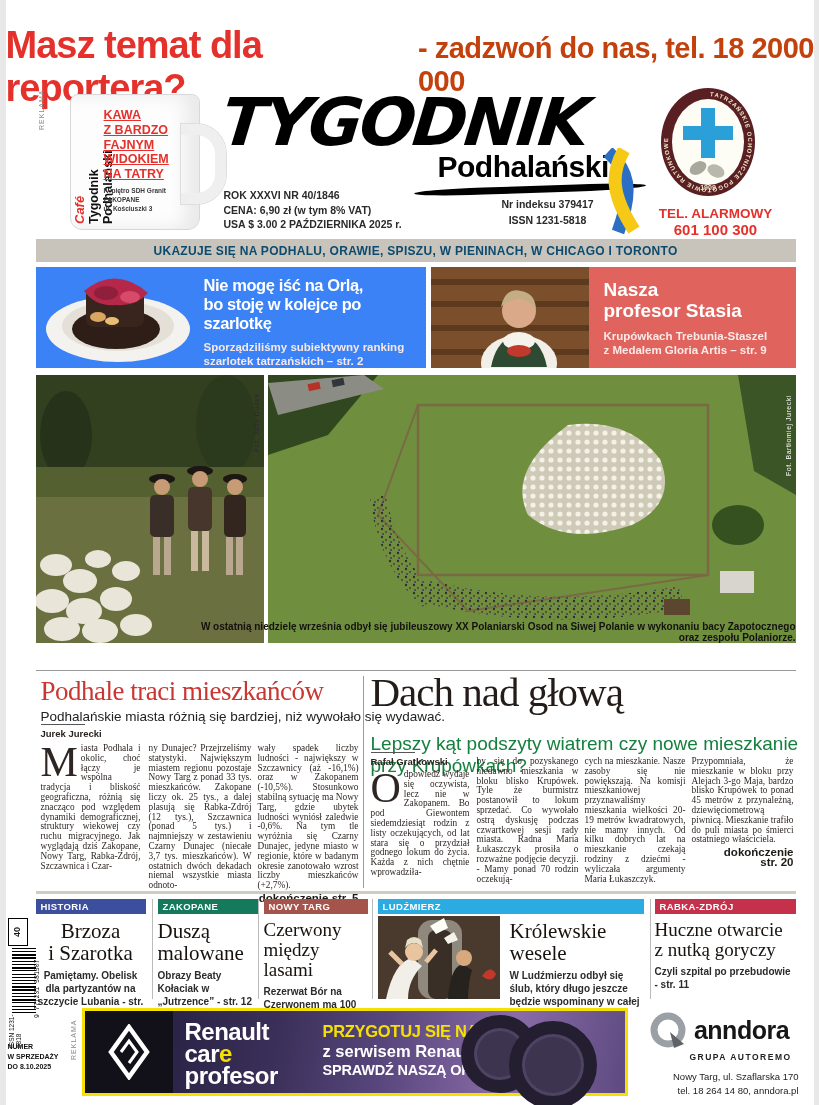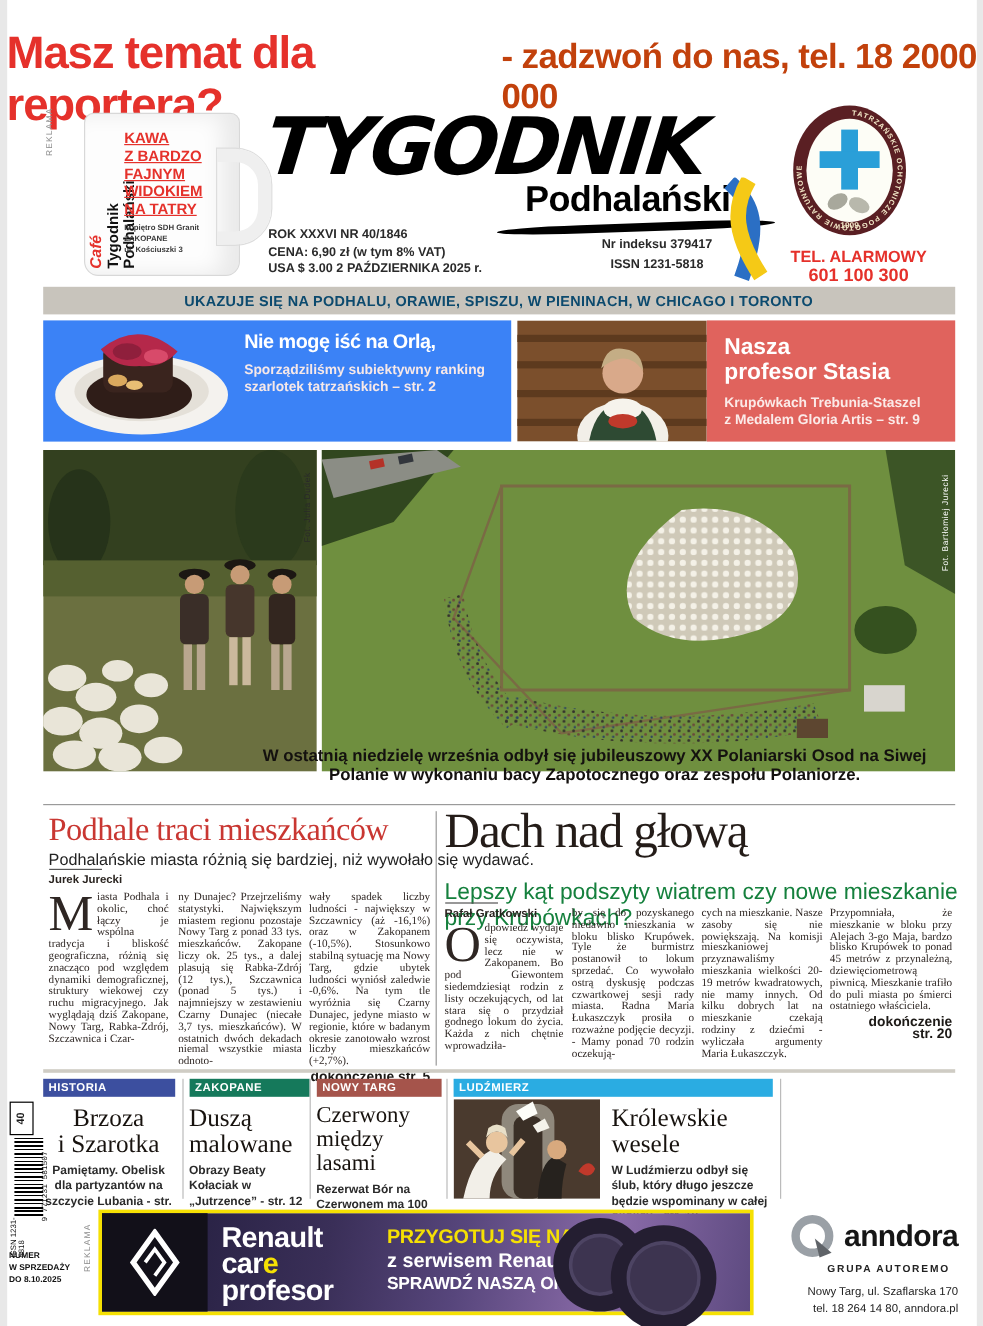--- a/index.html
+++ b/index.html
@@ -41,21 +41,21 @@
   .tease1 .s{margin-top:7px;font-size:11.5px;line-height:1.25;color:#f6e8e8;font-weight:bold;}
   .tease2-photo{left:425px;top:267px;width:158px;height:101px;}
   .tease2{left:583px;top:267px;width:207px;height:101px;background:#e0635d;}
   .tease2 .txt{position:absolute;left:15px;top:12px;width:180px;color:#fff;}
   .tease2 .t{font-weight:bold;font-size:19px;line-height:1.12;}
   .tease2 .s{margin-top:7px;font-size:11.5px;line-height:1.25;font-weight:bold;color:#fbeae8;}
   
   .photoL{left:30px;top:375px;width:228px;height:268px;}
   .photoR{left:262px;top:375px;width:528px;height:268px;}
   .credit{font-size:7px;letter-spacing:.5px;}
-  .caption{left:190px;top:621px;width:600px;text-align:center;font-size:14px;font-weight:bold;color:#14110f;}
+  .caption{left:190px;top:621px;width:600px;text-align:right;font-size:10px;font-weight:bold;color:#14110f;}
   .rule1{left:30px;top:670px;width:760px;height:1px;background:#9a9a9a;}
   .vdivider{left:357px;top:676px;width:1px;height:212px;background:#9a9a9a;}
   
   .alh{left:35px;top:676px;font-family:"Liberation Serif",serif;font-size:27px;color:#c93732;letter-spacing:-0.5px;}
   .als{left:35px;top:709px;font-size:13.5px;color:#222;}
   .byline{font-size:9.5px;font-weight:bold;color:#2a2420;}
   .byline:before{content:"";display:block;width:44px;height:1px;background:#555;margin-bottom:3px;}
   .bylineL{left:35px;top:724px;}
   .col{font-family:"Liberation Serif",serif;font-size:9.3px;line-height:9.8px;text-align:justify;color:#2e2623;}
   .dcap{float:left;font-family:"Liberation Serif",serif;font-size:42px;line-height:32px;padding:2px 3px 0 0;color:#2e2623;}
@@ -93,21 +93,21 @@
            background:linear-gradient(100deg,#1e1a38 0%,#3a2f58 35%,#57467c 55%,#8a6ba8 78%,#5d4a80 100%);}
   .ren-black{position:absolute;left:0;top:0;width:88px;height:82px;background:#121019;display:flex;align-items:center;justify-content:center;}
   .ren-brand{position:absolute;left:100px;top:10px;color:#fff;font-weight:bold;font-size:24px;line-height:.92;letter-spacing:-0.5px;}
   .ren-brand .y{color:#f5e003;}
   .ren-promo{position:absolute;left:238px;top:11px;line-height:1.2;}
   .ren-promo .p1{color:#f5e003;font-weight:bold;font-size:16.5px;letter-spacing:-0.3px;}
   .ren-promo .p2{color:#fff;font-weight:bold;font-size:16.5px;}
   .ren-promo .p3{color:#fff;font-weight:bold;font-size:14.5px;letter-spacing:-0.2px;}
   .tire{position:absolute;border-radius:50%;border:13px solid #241e31;background:#3d3450;box-shadow:inset 0 0 0 3px #4d4463;}
   .anndora{left:633px;top:1010px;width:160px;text-align:center;}
-  .ann-row{display:flex;align-items:center;justify-content:flex-end;gap:6px;}
+  .ann-row{display:flex;align-items:center;justify-content:center;gap:6px;}
   .ann-name{font-size:25px;font-weight:bold;color:#161616;letter-spacing:-0.5px;}
   .ann-group{font-size:8.5px;letter-spacing:1.5px;color:#222;font-weight:bold;margin:2px 0 8px 44px;}
   .ann-addr{font-size:9.5px;color:#222;line-height:1.45;text-align:right;}
 </style>
 </head>
 <body>
 
 <div class="page">
 
   <div class="abs topcall">
@@ -187,20 +187,21 @@
       <rect x="46" y="16" width="58" height="40" rx="8" fill="#3a241e"></rect>
       <path d="M44 20 Q 76 -6 108 22 Q 96 36 76 34 Q 56 36 44 20 Z" fill="#b5284a"></path>
       <ellipse cx="66" cy="22" rx="12" ry="7" fill="#8f1f3c"></ellipse>
       <ellipse cx="90" cy="26" rx="10" ry="6" fill="#d84a6a"></ellipse>
       <ellipse cx="58" cy="46" rx="8" ry="5" fill="#d9a85e"></ellipse>
       <ellipse cx="72" cy="50" rx="7" ry="4" fill="#e8be74"></ellipse>
     </svg>
     <div class="txt">
       <div class="t">
         <div>Nie mogę iść na Orlą,</div>
+        <div>bo stoję w kolejce po szarlotkę</div>
       </div>
       <div class="s">
         <div>Sporządziliśmy subiektywny ranking</div>
         <div>szarlotek tatrzańskich – str. 2</div>
       </div>
     </div>
   </div>
 
   <svg class="abs tease2-photo" viewBox="0 0 158 101">
     <rect width="158" height="101" fill="#7b4f2c"></rect>
@@ -378,20 +379,28 @@
     <div class="txt">
       <div class="tt">
         <div>Królewskie</div>
         <div>wesele</div>
       </div>
       <div class="ss">W Ludźmierzu odbył się ślub, który długo jeszcze będzie wspominany w całej okolicy - str. 10</div>
     </div>
   </div>
   <div class="abs btsep" style="left:644px;"></div>
 
+  <div class="abs bt bt5">
+    <div class="bar">RABKA-ZDRÓJ</div>
+    <div class="tt">
+      <div>Huczne otwarcie</div>
+      <div>z nutką goryczy</div>
+    </div>
+    <div class="ss">Czyli szpital po przebudowie - str. 11</div>
+  </div>
 
   <div class="abs no40">
       <span>40</span>
     </div>
   <div class="abs barcode"></div>
   <div class="abs vtext bcnum">9 771231 581507</div>
   <div class="abs vtext issnv">ISSN 1231-5818</div>
   <div class="abs numer">
     <div>NUMER</div>
     <div>W SPRZEDAŻY</div>

